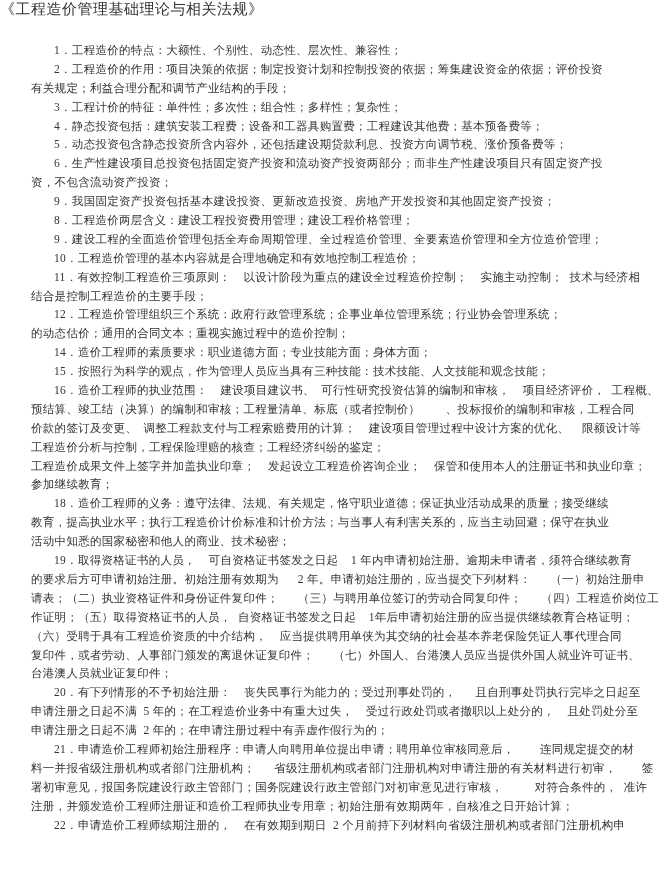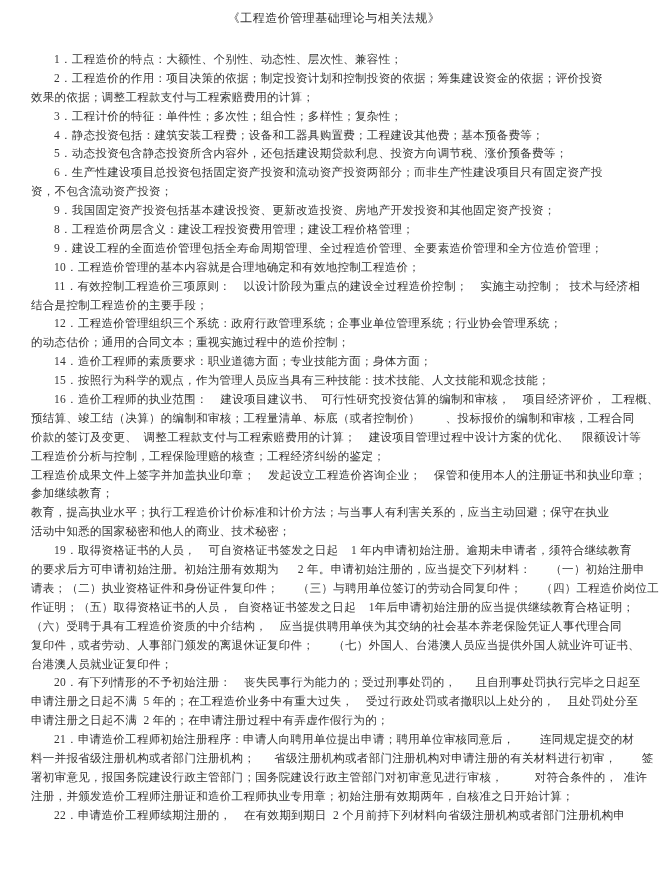--- a/index.html
+++ b/index.html
@@ -10,23 +10,21 @@
   .page {
     position: relative;
     width: 668px;
     height: 892px;
     background: #ffffff;
     overflow: hidden;
     font-family: "Liberation Serif", serif;
     color: #333333;
   }
   .doc-title {
-    padding-top: 9px;
-    text-align: center;
-    font-size: 12px;
+    font-size: 15px;
     line-height: 18px;
     letter-spacing: 0.5px;
     white-space: pre;
   }
   .doc-body {
     margin-top: 23px;
     padding-left: 31px;
     padding-right: 42px;
   }
   .line {
@@ -41,21 +39,21 @@
   }
 </style>
 </head>
 <body>
 
 <div class="page">
   <div class="doc-title">《工程造价管理基础理论与相关法规》</div>
   <div class="doc-body">
       <div class="line indent">1．工程造价的特点：大额性、个别性、动态性、层次性、兼容性；</div>
       <div class="line indent">2．工程造价的作用：项目决策的依据；制定投资计划和控制投资的依据；筹集建设资金的依据；评价投资</div>
-      <div class="line">效果的依据；调整工程款支付与工程索赔费用的计算；</div>
+      <div class="line">有关规定；利益合理分配和调节产业结构的手段；</div>
       <div class="line indent">3．工程计价的特征：单件性；多次性；组合性；多样性；复杂性；</div>
       <div class="line indent">4．静态投资包括：建筑安装工程费；设备和工器具购置费；工程建设其他费；基本预备费等；</div>
       <div class="line indent">5．动态投资包含静态投资所含内容外，还包括建设期贷款利息、投资方向调节税、涨价预备费等；</div>
       <div class="line indent">6．生产性建设项目总投资包括固定资产投资和流动资产投资两部分；而非生产性建设项目只有固定资产投</div>
       <div class="line">资，不包含流动资产投资；</div>
       <div class="line indent">9．我国固定资产投资包括基本建设投资、更新改造投资、房地产开发投资和其他固定资产投资；</div>
       <div class="line indent">8．工程造价两层含义：建设工程投资费用管理；建设工程价格管理；</div>
       <div class="line indent">9．建设工程的全面造价管理包括全寿命周期管理、全过程造价管理、全要素造价管理和全方位造价管理；</div>
       <div class="line indent">10．工程造价管理的基本内容就是合理地确定和有效地控制工程造价；</div>
       <div class="line indent">11．有效控制工程造价三项原则：    以设计阶段为重点的建设全过程造价控制；    实施主动控制；  技术与经济相</div>
@@ -63,20 +61,21 @@
       <div class="line indent">12．工程造价管理组织三个系统：政府行政管理系统；企事业单位管理系统；行业协会管理系统；</div>
       <div class="line">的动态估价；通用的合同文本；重视实施过程中的造价控制；</div>
       <div class="line indent">14．造价工程师的素质要求：职业道德方面；专业技能方面；身体方面；</div>
       <div class="line indent">15．按照行为科学的观点，作为管理人员应当具有三种技能：技术技能、人文技能和观念技能；</div>
       <div class="line indent">16．造价工程师的执业范围：    建设项目建议书、  可行性研究投资估算的编制和审核，    项目经济评价，  工程概、</div>
       <div class="line">预结算、竣工结（决算）的编制和审核；工程量清单、标底（或者控制价）        、投标报价的编制和审核，工程合同</div>
       <div class="line">价款的签订及变更、  调整工程款支付与工程索赔费用的计算；    建设项目管理过程中设计方案的优化、    限额设计等</div>
       <div class="line">工程造价分析与控制，工程保险理赔的核查；工程经济纠纷的鉴定；</div>
       <div class="line">工程造价成果文件上签字并加盖执业印章；    发起设立工程造价咨询企业；    保管和使用本人的注册证书和执业印章；</div>
       <div class="line">参加继续教育；</div>
+      <div class="line indent">18．造价工程师的义务：遵守法律、法规、有关规定，恪守职业道德；保证执业活动成果的质量；接受继续</div>
       <div class="line">教育，提高执业水平；执行工程造价计价标准和计价方法；与当事人有利害关系的，应当主动回避；保守在执业</div>
       <div class="line">活动中知悉的国家秘密和他人的商业、技术秘密；</div>
       <div class="line indent">19．取得资格证书的人员，    可自资格证书签发之日起    1 年内申请初始注册。逾期未申请者，须符合继续教育</div>
       <div class="line">的要求后方可申请初始注册。初始注册有效期为      2 年。申请初始注册的，应当提交下列材料：      （一）初始注册申</div>
       <div class="line">请表；（二）执业资格证件和身份证件复印件；      （三）与聘用单位签订的劳动合同复印件；      （四）工程造价岗位工</div>
       <div class="line">作证明；（五）取得资格证书的人员，  自资格证书签发之日起    1年后申请初始注册的应当提供继续教育合格证明；</div>
       <div class="line">（六）受聘于具有工程造价资质的中介结构，    应当提供聘用单侠为其交纳的社会基本养老保险凭证人事代理合同</div>
       <div class="line">复印件，或者劳动、人事部门颁发的离退休证复印件；      （七）外国人、台港澳人员应当提供外国人就业许可证书、</div>
       <div class="line">台港澳人员就业证复印件；</div>
       <div class="line indent">20．有下列情形的不予初始注册：    丧失民事行为能力的；受过刑事处罚的，      且自刑事处罚执行完毕之日起至</div>

